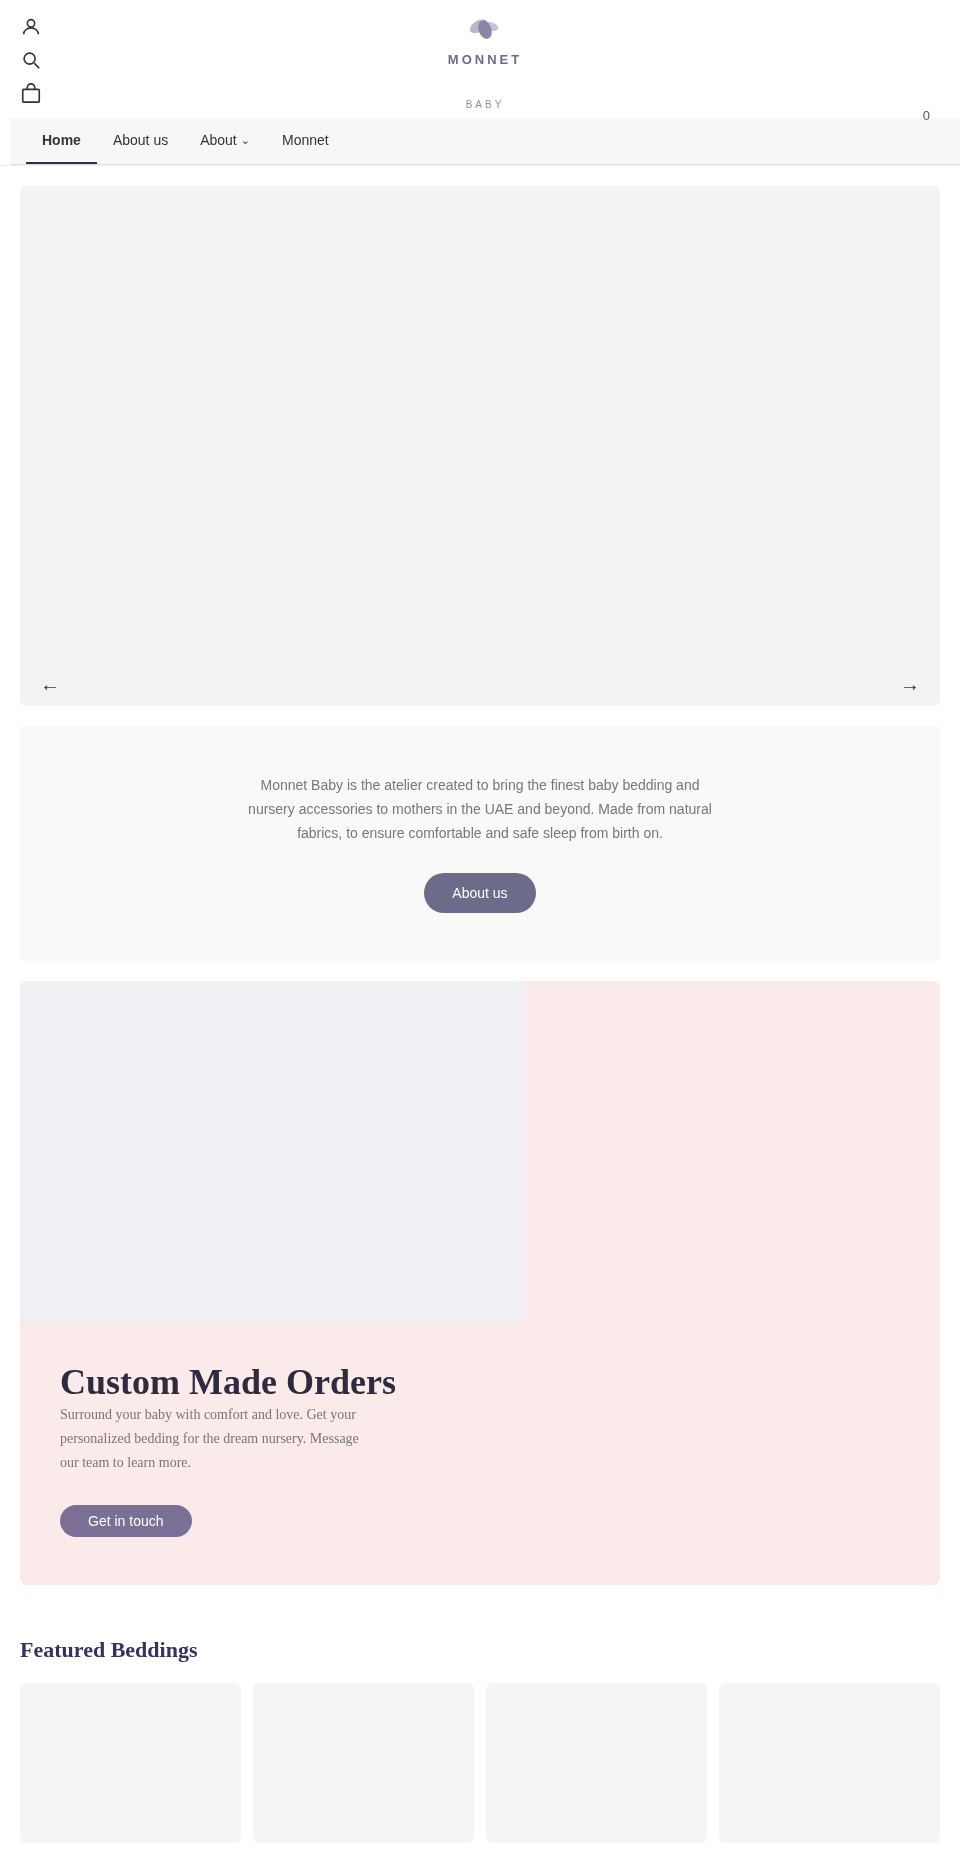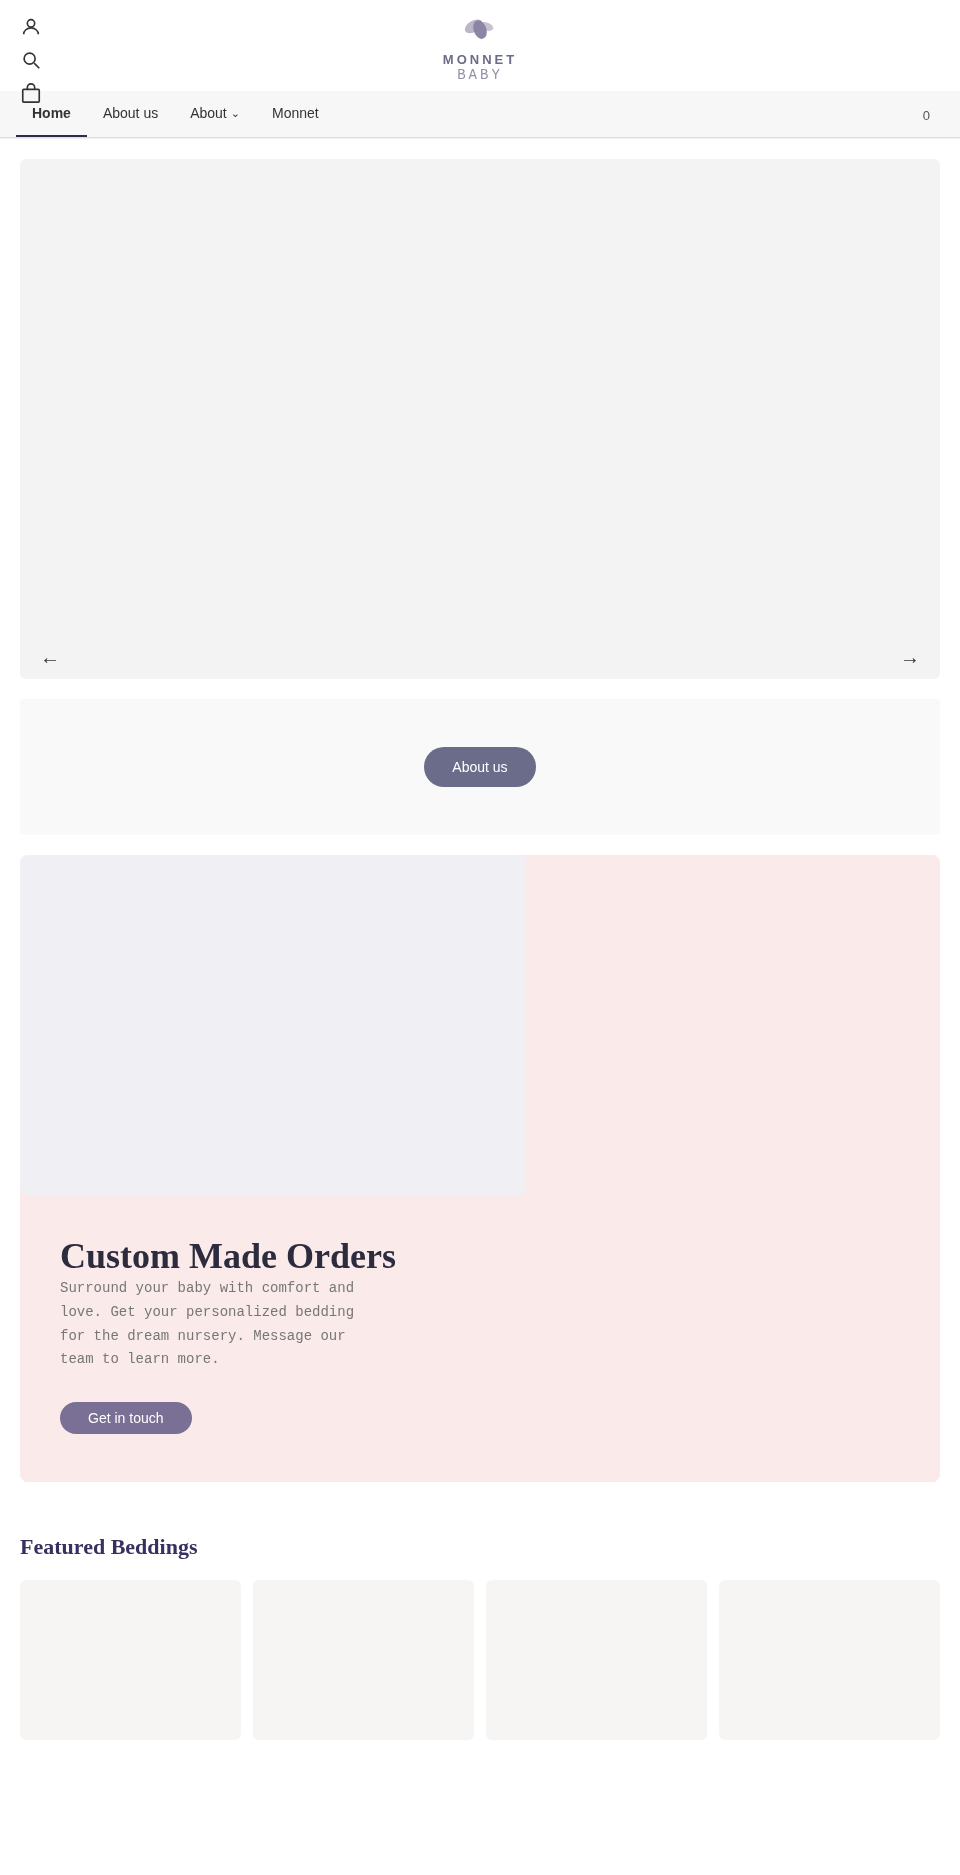--- a/index.html
+++ b/index.html
@@ -3,21 +3,21 @@
   <meta charset="utf-8">
   <style>
     * { box-sizing: border-box; margin: 0; padding: 0; }
     body { font-family: Georgia, 'Times New Roman', serif; background: #fff; color: #333; }
 
     
     .header {
       display: flex;
       flex-direction: column;
       align-items: center;
-      padding: 12px 0 0 0;
+      padding: 12px 0 0 10px;
       background: #fff;
       border-bottom: 1px solid #eee;
     }
     .logo-area {
       display: flex;
       flex-direction: column;
       align-items: center;
       margin-bottom: 8px;
     }
     .logo-icon {
@@ -25,24 +25,25 @@
       height: 40px;
     }
     .logo-text {
       font-size: 13px;
       letter-spacing: 3px;
       color: #6b6b8a;
       font-family: Arial, sans-serif;
       font-weight: 600;
     }
     .logo-subtext {
-      font-size: 14px;
+      font-size: 10px;
       letter-spacing: 3px;
       color: #9090a8;
-      font-family: Liberation Mono, monospace;
+      font-family: Liberation Sans, sans-serif;
+      margin-top: 32px;
     }
     .header-icons {
       display: flex;
       flex-direction: column;
       align-items: flex-start;
       position: absolute;
       left: 20px;
       top: 16px;
       gap: 8px;
     }
@@ -179,21 +180,21 @@
       font-weight: 700;
       color: #2c2c3e;
       font-family: Georgia, serif;
     }
     .custom-desc {
       font-size: 14px;
       color: #777;
       max-width: 300px;
       line-height: 1.7;
       margin-bottom: 30px;
-      font-family: Liberation Mono, monospace;
+      font-family: Liberation Serif, serif;
     }
     .btn-touch {
       background: #7a7096;
       color: #fff;
       border: none;
       border-radius: 30px;
       padding: 8px 28px;
       font-size: 14px;
       cursor: pointer;
       font-family: Arial, sans-serif;
@@ -274,20 +275,21 @@
 </div>
 
 <div class="hero-section">
   <div class="hero-slider">
     <button class="slider-arrow left">←</button>
     <button class="slider-arrow right">→</button>
   </div>
 </div>
 
 <div class="welcome-section">
+  <p class="welcome-desc">Monnet Baby is the atelier created to bring the finest baby bedding and nursery accessories to mothers in the UAE and beyond. Made from natural fabrics, to ensure comfortable and safe sleep from birth on.</p>
   <button class="btn-about">About us</button>
 </div>
 
 <div class="custom-section">
   <div class="custom-top">
     <div class="custom-image"></div>
     <div class="custom-image-right"></div>
   </div>
   <div class="custom-content">
     <h2 class="custom-title">Custom Made Orders</h2>

